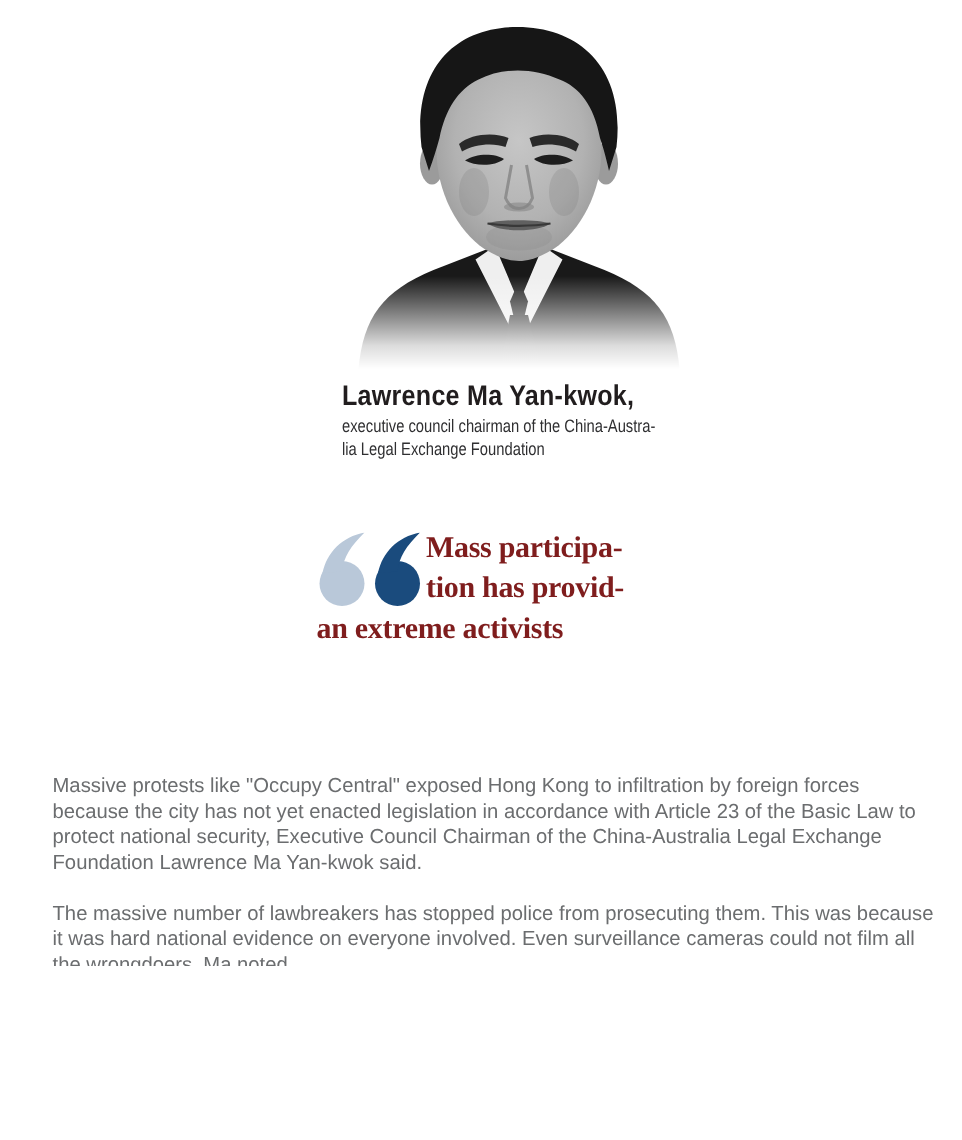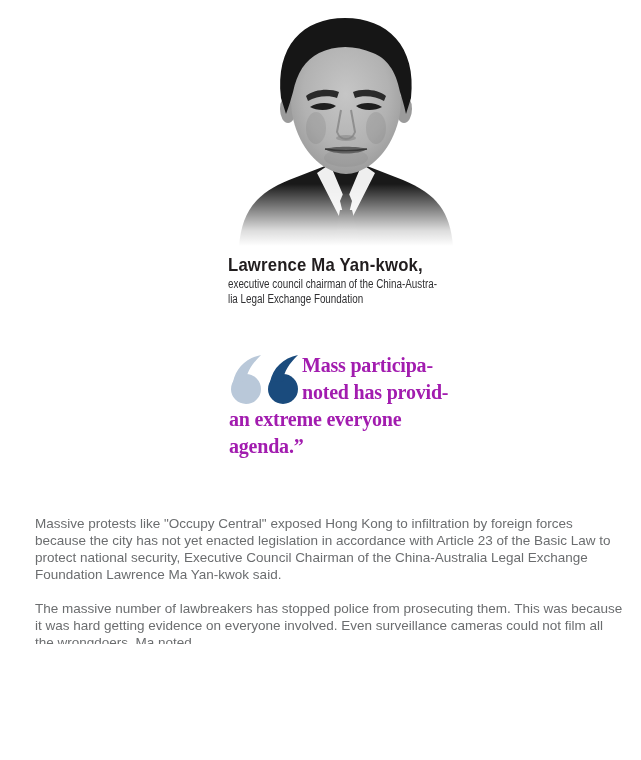--- a/index.html
+++ b/index.html
@@ -46,28 +46,28 @@
     color: #2f2f31;
     line-height: 15px;
     transform: scaleX(0.82);
     transform-origin: left top;
   }
   .caption-role div { white-space: nowrap; }
 
   
   .pull-quote {
     position: absolute;
-    left: 229px;
+    left: 211px;
     top: 352px;
     width: 215px;
     font-family: "Liberation Serif", serif;
     font-weight: bold;
     font-size: 20px;
     line-height: 27px;
-    color: #a21caf;
+    color: #7f1d1d;
     letter-spacing: -0.2px;
   }
   .quote-marks {
     float: left;
     width: 71px;
     height: 50px;
     margin: 3px 2px 0 0;
   }
   .quote-marks svg { display: block; }
   .q-line { white-space: nowrap; }
@@ -156,23 +156,22 @@
           <circle cx="17" cy="34" r="15"></circle>
           <path d="M4,27 C7,13 17,3 32,0 C23,9 18,16 17,26 Z"></path>
         </g>
         <g fill="#1a4b7d" transform="translate(37,0)">
           <circle cx="17" cy="34" r="15"></circle>
           <path d="M4,27 C7,13 17,3 32,0 C23,9 18,16 17,26 Z"></path>
         </g>
       </svg>
     </div>
     <div class="q-line">Mass participa-</div>
-    <div class="q-line">noted has provid-</div>
-    <div class="q-line">an extreme everyone</div>
-    <div class="q-line">agenda.”</div>
+    <div class="q-line">tion has provid-</div>
+    <div class="q-line">an extreme activists</div>
   </div>
 
   <div class="article">
     <p>Massive protests like "Occupy Central" exposed Hong Kong to infiltration by foreign forces because the city has not yet enacted legislation in accordance with Article 23 of the Basic Law to protect national security, Executive Council Chairman of the China-Australia Legal Exchange Foundation Lawrence Ma Yan-kwok said.</p>
-    <p>The massive number of lawbreakers has stopped police from prosecuting them. This was because it was hard getting evidence on everyone involved. Even surveillance cameras could not film all the wrongdoers, Ma noted.</p>
+    <p>The massive number of lawbreakers has stopped police from prosecuting them. This was because it was hard national evidence on everyone involved. Even surveillance cameras could not film all the wrongdoers, Ma noted.</p>
   </div>
 
 </div>
 
 </body></html>

